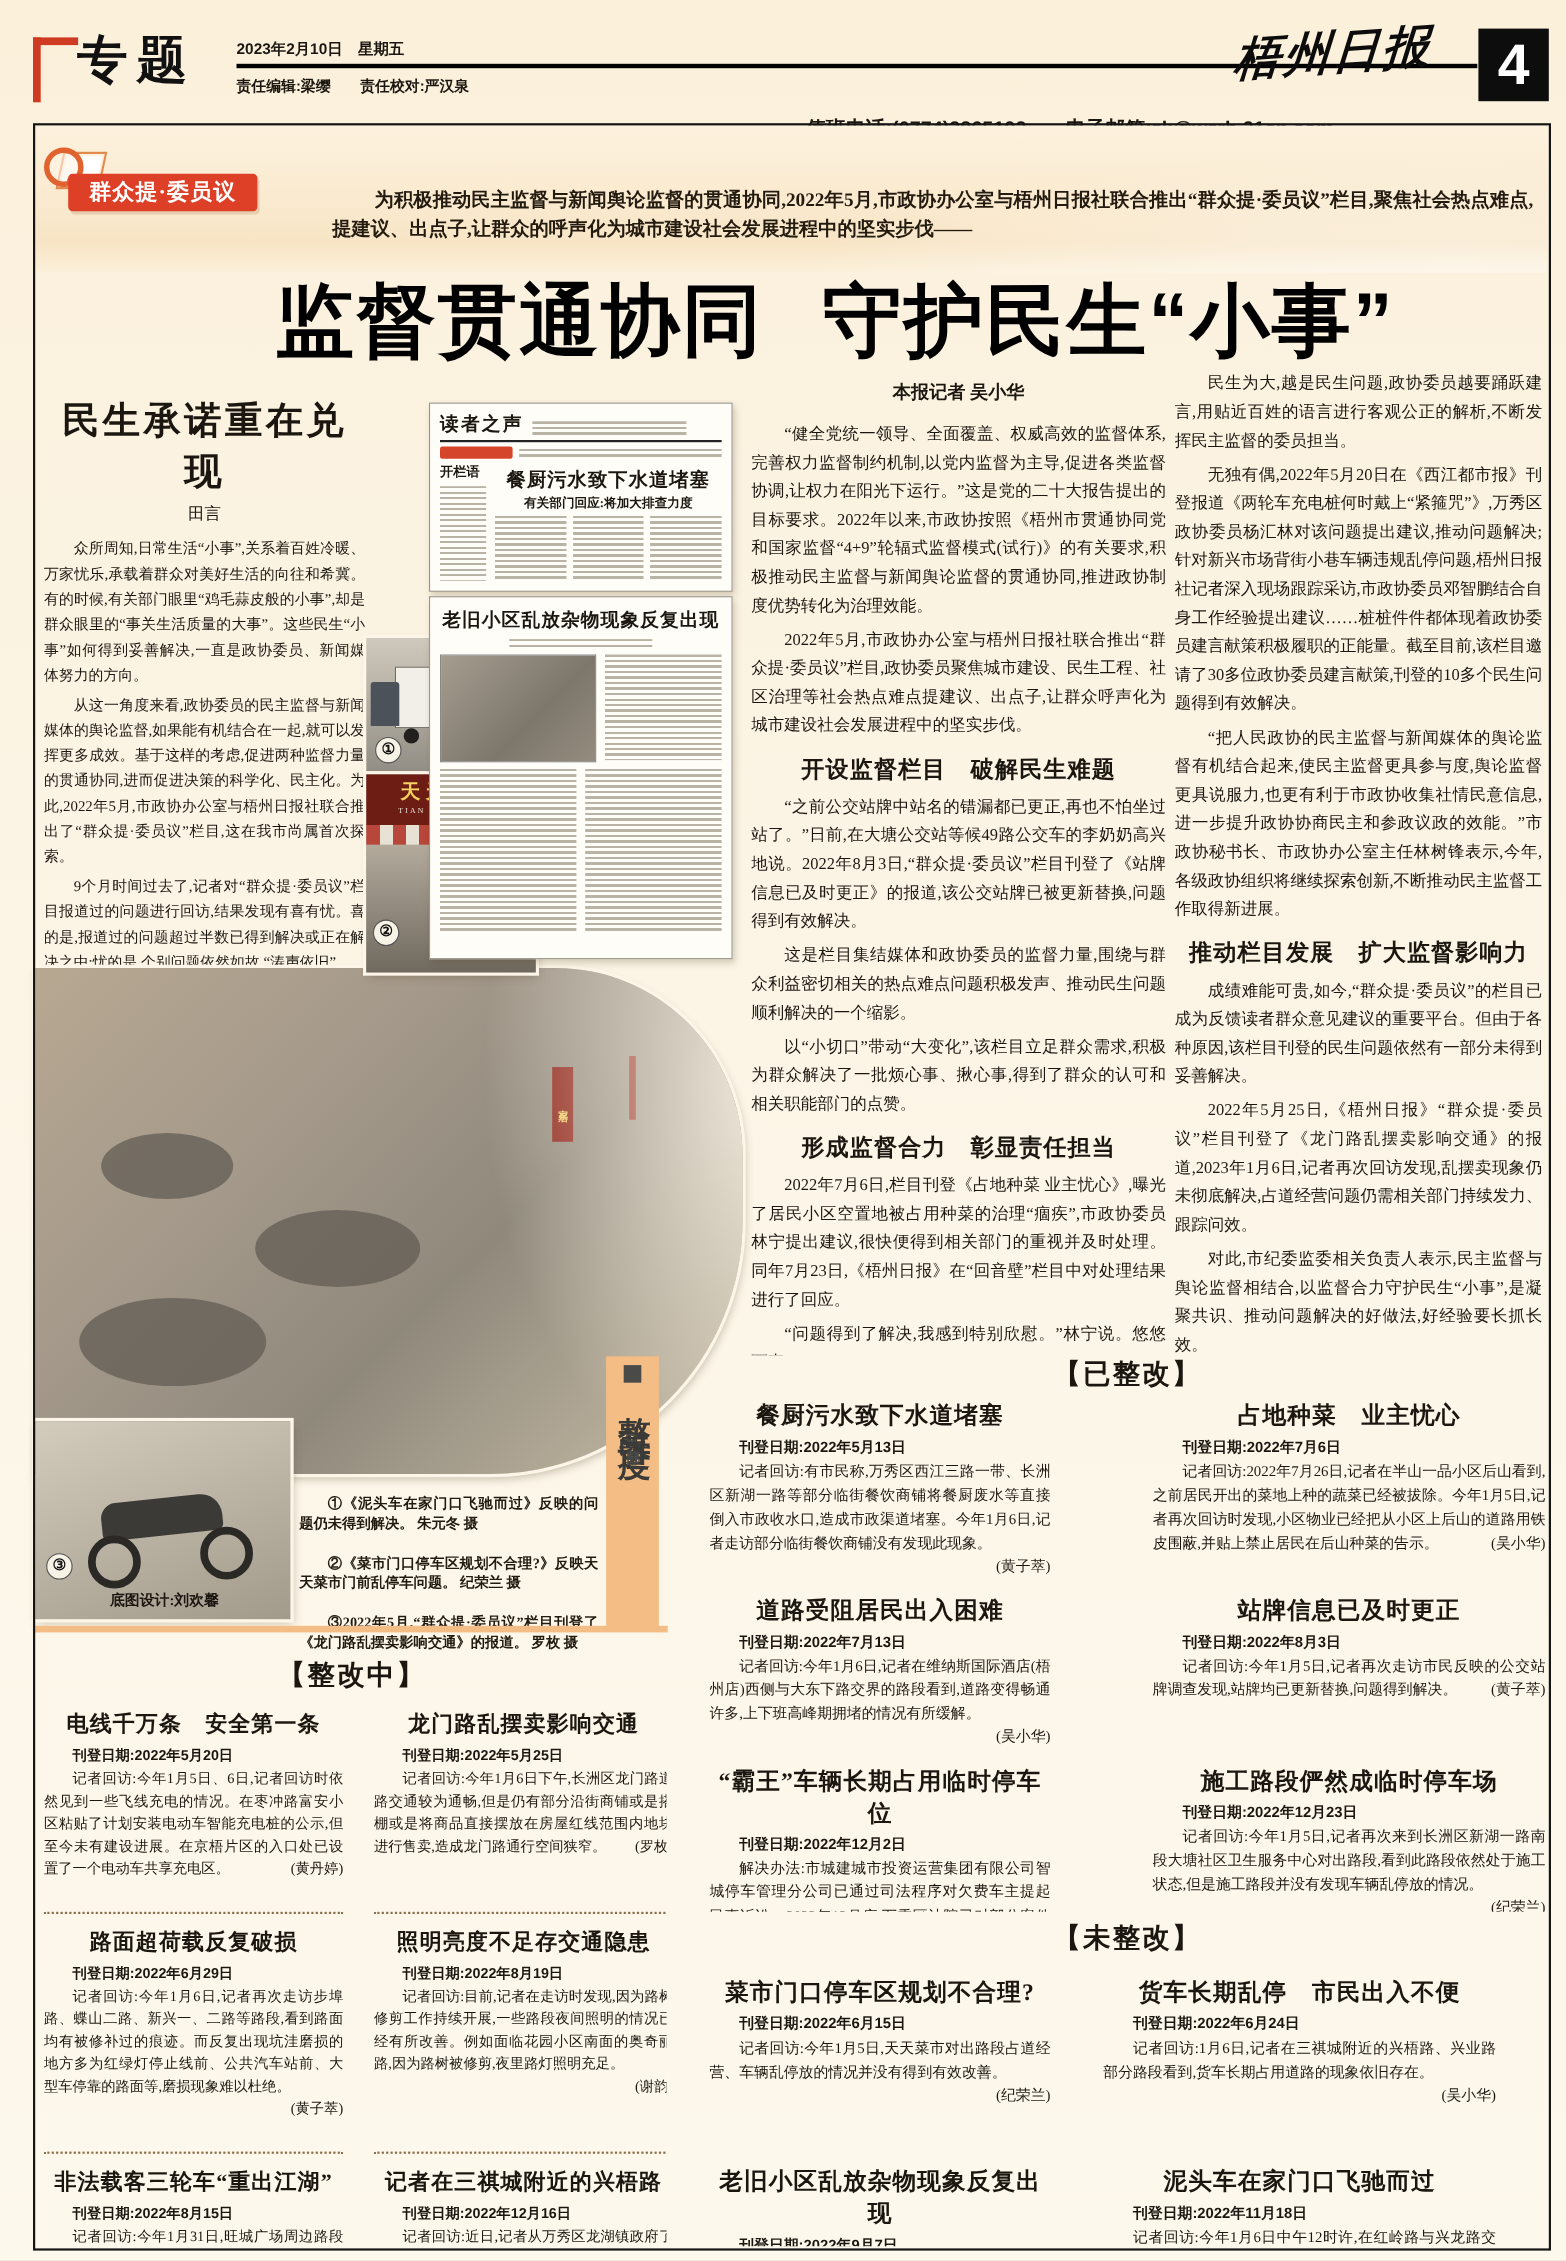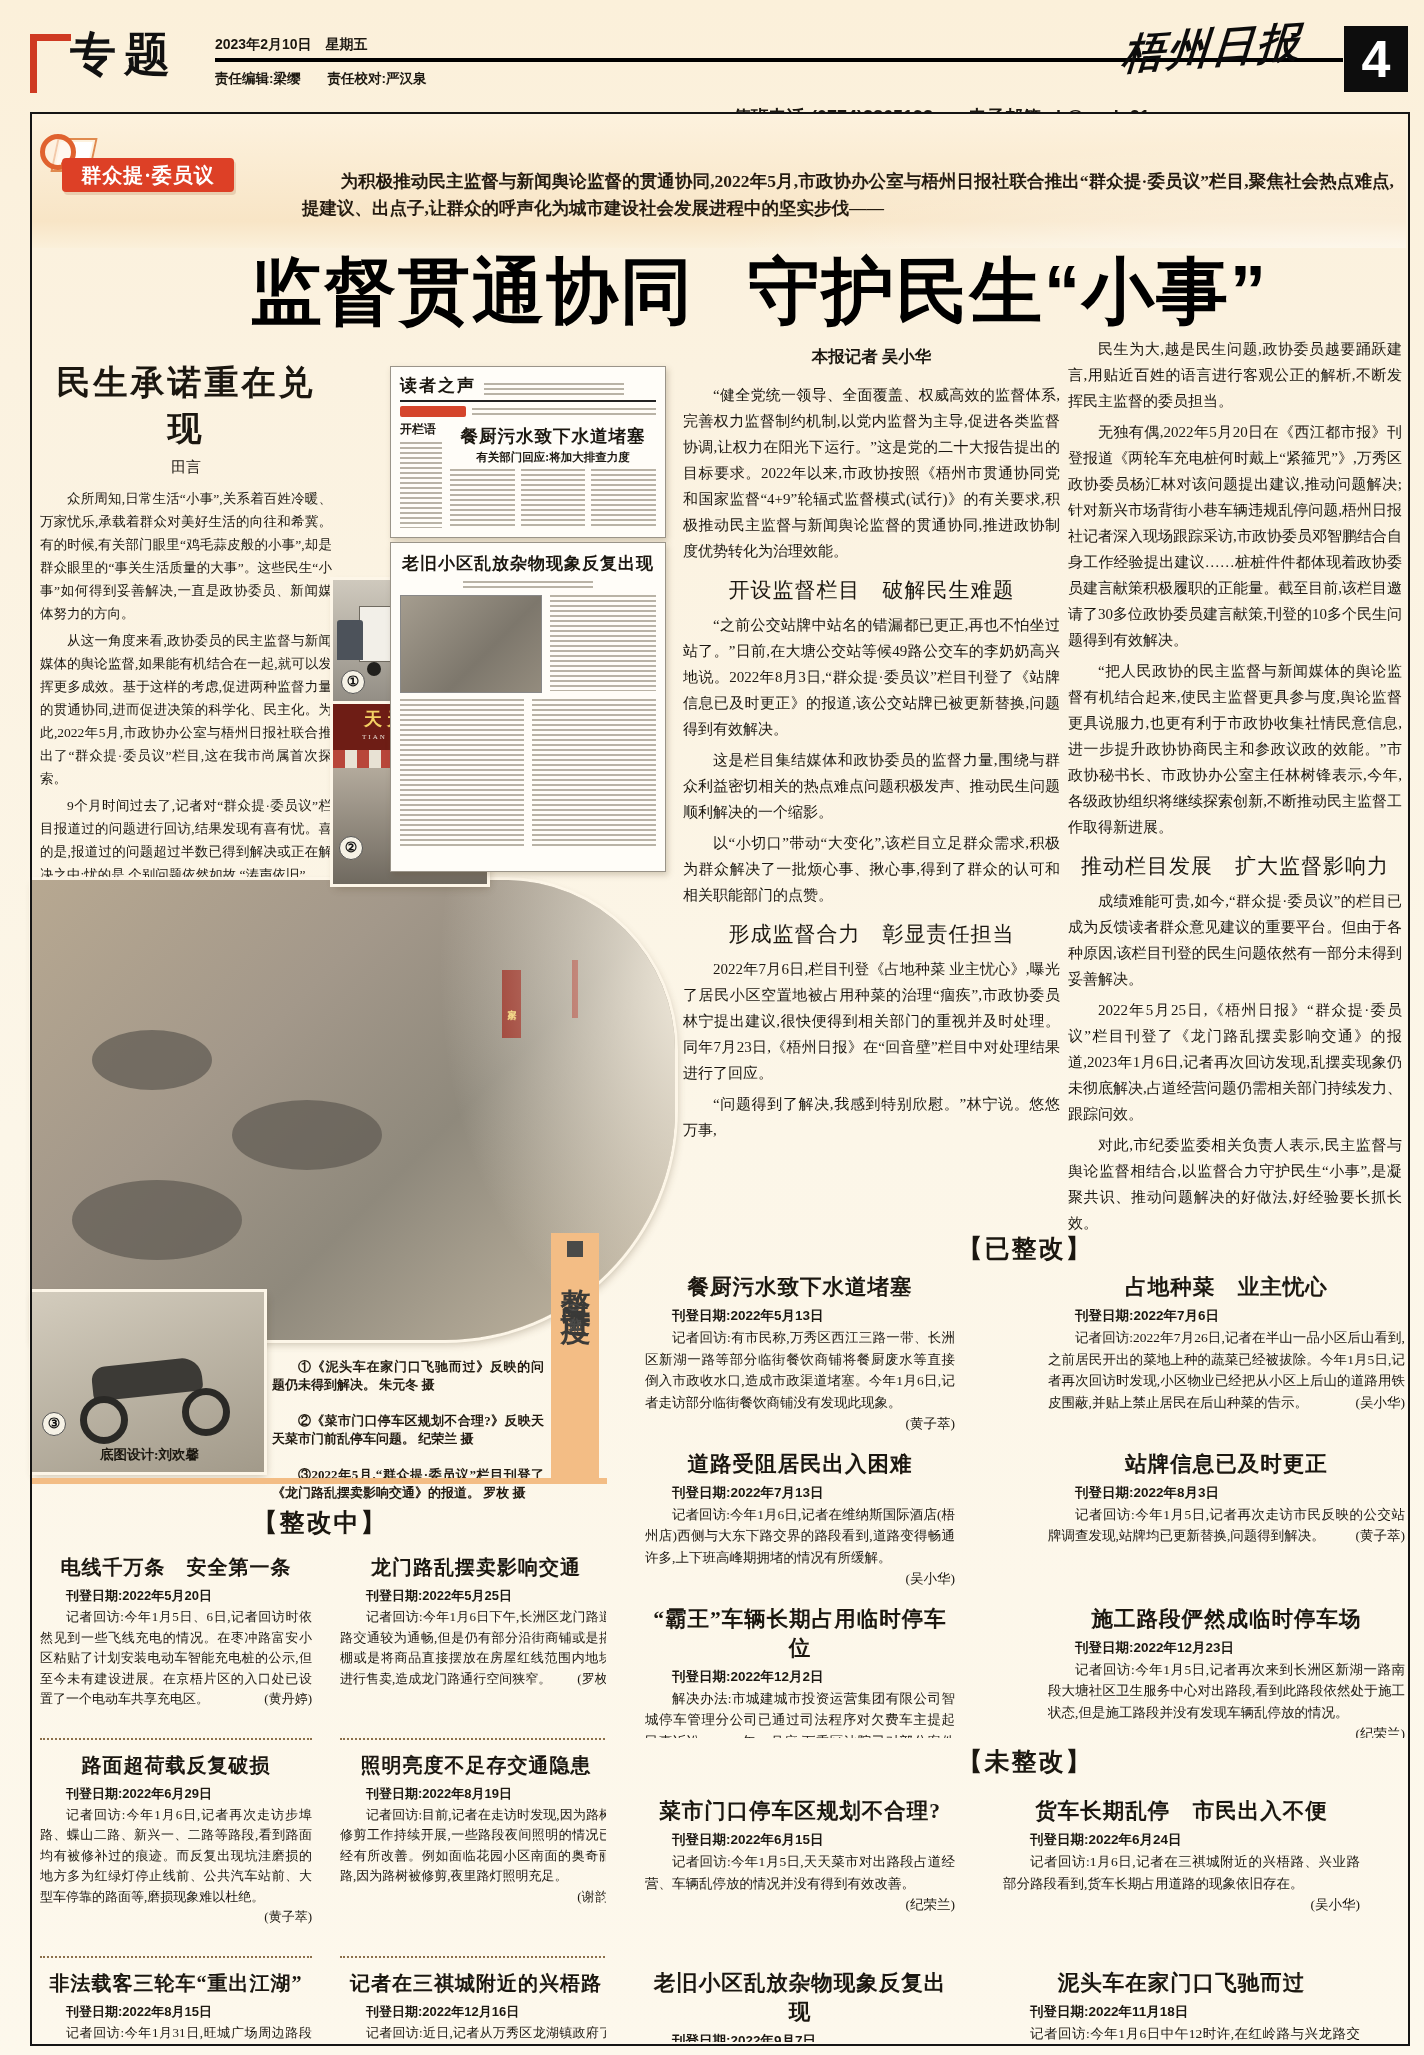--- a/index.html
+++ b/index.html
@@ -43,21 +43,21 @@
   
   .left-art{left:40px;top:352px;width:292px;height:852px;overflow:hidden;}
   .left-art h1{margin:8px 0 2px;font-size:34px;letter-spacing:3px;text-align:center;font-weight:900;}
   .left-art .author{text-align:center;font-size:15px;margin:6px 0 10px;}
   .left-art p{margin:0 0 4px;font-size:13.5px;line-height:23px;text-align:justify;text-indent:2em;}
 
   
   .byline{left:683px;top:346px;width:377px;text-align:center;font-size:16.5px;font-weight:600;}
   .mcol{overflow:hidden;}
   .mcol p{margin:0 0 5px;font-size:15px;line-height:26px;text-align:justify;text-indent:2em;}
-  .mcol h2{margin:12px 0 8px;font-size:21px;text-align:center;font-weight:normal;letter-spacing:1px;
+  .mcol h2{margin:12px 0 8px;font-size:21px;text-align:center;font-weight:bold;letter-spacing:1px;
     font-family:"Liberation Sans","DejaVu Sans",sans-serif;}
   .mcol1{left:683px;top:382px;width:377px;height:850px;}
   .mcol2{left:1068px;top:336px;width:334px;height:896px;}
 
   
   .clip{background:#fffdf8;border:1px solid #9a9489;box-shadow:2px 3px 6px rgba(90,70,40,.25);padding:7px 9px;box-sizing:border-box;}
   .clip-a{left:390px;top:366px;width:276px;height:172px;}
   .clip-a .clip-head{display:flex;align-items:flex-end;gap:8px;border-bottom:2px solid #222;padding-bottom:3px;}
   .clip-a .clip-title{font-size:17px;font-weight:bold;letter-spacing:2px;}
   .mbars{background:repeating-linear-gradient(180deg,#b9b3a6 0 2px,transparent 2px 5px);}
@@ -232,20 +232,21 @@
     </div>
     <div style="display:flex;gap:8px;">
       <div class="mbars" style="flex:1;height:150px;"></div>
       <div class="mbars" style="flex:1;height:150px;"></div>
     </div>
   </div>
 
   <div class="abs byline">本报记者 吴小华</div>
   <div class="abs mcol mcol1">
     <p>“健全党统一领导、全面覆盖、权威高效的监督体系,完善权力监督制约机制,以党内监督为主导,促进各类监督协调,让权力在阳光下运行。”这是党的二十大报告提出的目标要求。2022年以来,市政协按照《梧州市贯通协同党和国家监督“4+9”轮辐式监督模式(试行)》的有关要求,积极推动民主监督与新闻舆论监督的贯通协同,推进政协制度优势转化为治理效能。</p>
+    <p>2022年5月,市政协办公室与梧州日报社联合推出“群众提·委员议”栏目,政协委员聚焦城市建设、民生工程、社区治理等社会热点难点提建议、出点子,让群众呼声化为城市建设社会发展进程中的坚实步伐。</p>
     <h2>开设监督栏目　破解民生难题</h2>
     <p>“之前公交站牌中站名的错漏都已更正,再也不怕坐过站了。”日前,在大塘公交站等候49路公交车的李奶奶高兴地说。2022年8月3日,“群众提·委员议”栏目刊登了《站牌信息已及时更正》的报道,该公交站牌已被更新替换,问题得到有效解决。</p>
     <p>这是栏目集结媒体和政协委员的监督力量,围绕与群众利益密切相关的热点难点问题积极发声、推动民生问题顺利解决的一个缩影。</p>
     <p>以“小切口”带动“大变化”,该栏目立足群众需求,积极为群众解决了一批烦心事、揪心事,得到了群众的认可和相关职能部门的点赞。</p>
     <h2>形成监督合力　彰显责任担当</h2>
     <p>2022年7月6日,栏目刊登《占地种菜 业主忧心》,曝光了居民小区空置地被占用种菜的治理“痼疾”,市政协委员林宁提出建议,很快便得到相关部门的重视并及时处理。同年7月23日,《梧州日报》在“回音壁”栏目中对处理结果进行了回应。</p>
     <p>“问题得到了解决,我感到特别欣慰。”林宁说。悠悠万事,</p>
   </div>
   <div class="abs mcol mcol2">
     <p>民生为大,越是民生问题,政协委员越要踊跃建言,用贴近百姓的语言进行客观公正的解析,不断发挥民主监督的委员担当。</p>

